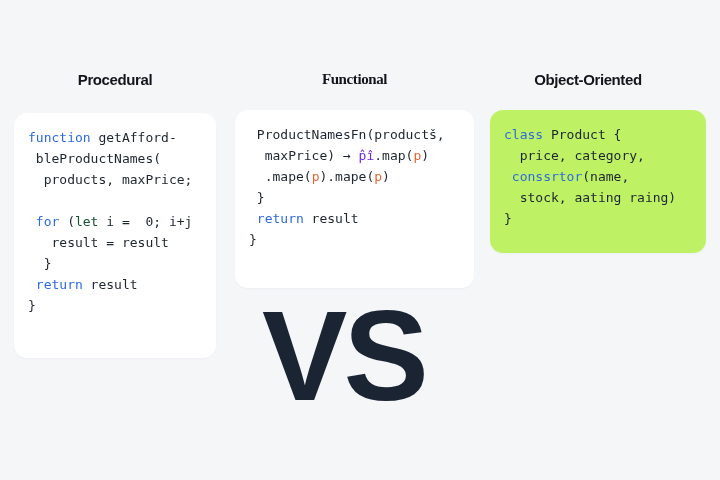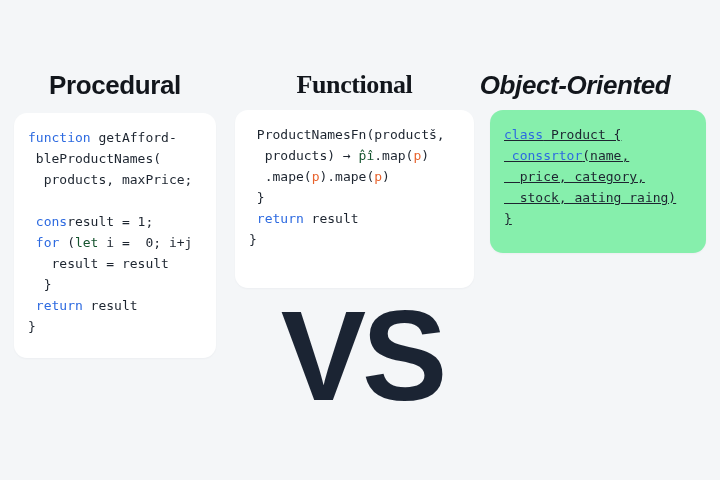--- a/index.html
+++ b/index.html
@@ -18,31 +18,31 @@
   #stage {
     position: relative;
     width: 720px;
     height: 480px;
   }
 
   
   .col-title {
     position: absolute;
     font-family: "Liberation Sans", sans-serif;
-    font-size: 26px;
+    font-size: 15px;
     font-weight: 700;
     color: #12161c;
     letter-spacing: -0.4px;
     white-space: nowrap;
     text-align: center;
     line-height: 1;
   }
   #title-procedural { left: 14px;  width: 202px; top: 72px; }
   #title-functional { left: 235px; width: 239px; top: 72px; font-family: Liberation Serif, serif; }
-  #title-oop        { left: 464px; width: 222px; top: 72px; font-style: italic; }
+  #title-oop        { left: 477px; width: 222px; top: 72px; }
 
   
   .code-card {
     position: absolute;
     background: #ffffff;
     border-radius: 13px;
     box-sizing: border-box;
     padding: 14px 14px 14px 14px;
     font-family: "DejaVu Sans Mono", "Liberation Mono", monospace;
     font-size: 13px;
@@ -74,21 +74,20 @@
   .tok-param { color: #e8622c; }
   .tok-txt   { color: #1d2530; }
   .tok-dim   { color: #4a5b78; }
 
   
   #vs-label {
     position: absolute;
     left: 262px;
     top: 292px;
     width: 200px;
-    text-align: center;
     font-family: "Liberation Sans", sans-serif;
     font-size: 128px;
     font-weight: 700;
     color: #1b2433;
     letter-spacing: -4px;
     line-height: 1;
     user-select: none;
   }
 </style>
 </head>
@@ -98,40 +97,39 @@
 
   <div class="col-title" id="title-procedural" style="color: rgb(18, 22, 28);">Procedural</div>
   <div class="col-title" id="title-functional" style="color: rgb(18, 22, 28);">Functional</div>
   <div class="col-title" id="title-oop" style="color: rgb(18, 22, 28);">Object-Oriented</div>
 
   <div class="code-card" id="card-procedural" style="background: rgb(255, 255, 255); color: rgb(29, 37, 48);">
       <div class="code-line"><span class="tok-kw" style="color: rgb(45, 106, 224);">function</span><span class="tok-txt"> getAfford-</span></div>
       <div class="code-line"><span class="tok-txt"> bleProductNames(</span></div>
       <div class="code-line"><span class="tok-txt">  products, maxPrice;</span></div>
       <div class="code-line"><span class="tok-txt"></span></div>
-      <div class="code-line"><span class="tok-kw" style="color: rgb(45, 106, 224);"> cons</span><span class="tok-txt">result = 1;</span></div>
       <div class="code-line"><span class="tok-kw" style="color: rgb(45, 106, 224);"> for </span><span class="tok-txt">(</span><span class="tok-kw" style="color: #14532d;">let</span><span class="tok-txt"> i =  0; i+j</span></div>
       <div class="code-line"><span class="tok-txt">   result = result</span></div>
       <div class="code-line"><span class="tok-txt">  }</span></div>
       <div class="code-line"><span class="tok-kw" style="color: rgb(45, 106, 224);"> return</span><span class="tok-txt"> result</span></div>
       <div class="code-line"><span class="tok-txt">}</span></div>
     </div>
 
   <div class="code-card" id="card-functional" style="background: rgb(255, 255, 255); color: rgb(29, 37, 48);">
       <div class="code-line"><span class="tok-txt"> ProductNamesFn(productš,</span></div>
-      <div class="code-line"><span class="tok-txt">  products) → </span><span class="tok-param" style="color: #14532d; text-align: right;">p̂î</span><span class="tok-txt">.map(</span><span class="tok-param" style="color: rgb(232, 98, 44);">p</span><span class="tok-txt">)</span></div>
+      <div class="code-line"><span class="tok-txt">  maxPrice) → </span><span class="tok-param" style="color: #6d28d9; text-align: right;">p̂î</span><span class="tok-txt">.map(</span><span class="tok-param" style="color: rgb(232, 98, 44);">p</span><span class="tok-txt">)</span></div>
       <div class="code-line"><span class="tok-txt">  .mape(</span><span class="tok-param" style="color: rgb(232, 98, 44);">p</span><span class="tok-txt">).mape(</span><span class="tok-param" style="color: rgb(232, 98, 44);">p</span><span class="tok-txt">)</span></div>
       <div class="code-line"><span class="tok-txt"> }</span></div>
       <div class="code-line"><span class="tok-kw" style="color: rgb(45, 106, 224);"> return</span><span class="tok-txt"> result</span></div>
       <div class="code-line"><span class="tok-txt">}</span></div>
     </div>
 
-  <div class="code-card" id="card-oop" style="background: #86efac; color: rgb(29, 37, 48); text-decoration: underline;">
+  <div class="code-card" id="card-oop" style="background: #bef264; color: rgb(29, 37, 48);">
       <div class="code-line"><span class="tok-kw" style="color: rgb(45, 106, 224);">class</span><span class="tok-txt"> Product {</span></div>
+      <div class="code-line"><span class="tok-txt">  price, category,</span></div>
       <div class="code-line"><span class="tok-kw" style="color: rgb(45, 106, 224);"> conssrtor</span><span class="tok-txt">(name,</span></div>
-      <div class="code-line"><span class="tok-txt">  price, category,</span></div>
       <div class="code-line"><span class="tok-txt">  stock, aating raing)</span></div>
       <div class="code-line"><span class="tok-txt">}</span></div>
     </div>
 
   <div id="vs-label" style="color: rgb(27, 36, 51);">VS</div>
 
 </div>
 
 </body></html>

